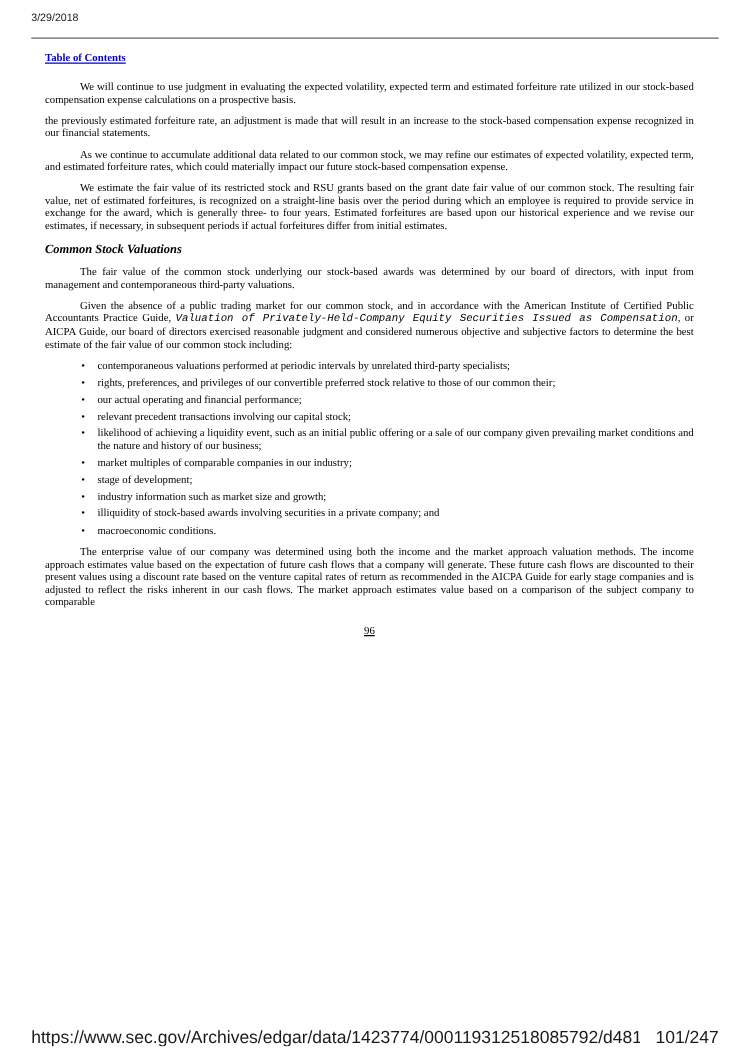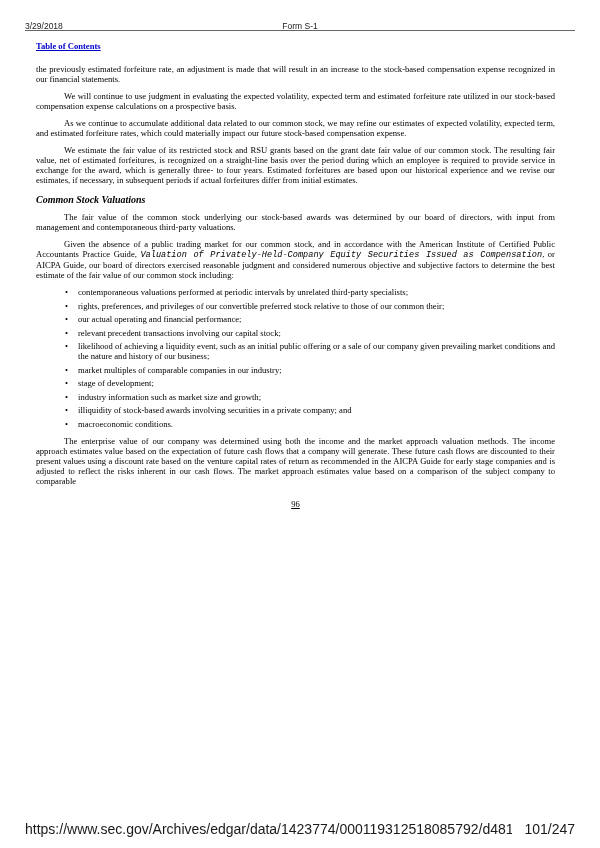--- a/index.html
+++ b/index.html
@@ -12,21 +12,20 @@
     position: relative;
     overflow: hidden;
   }
   .print-header {
     position: absolute;
     top: 9px; left: 25px; right: 25px;
     height: 12px;
     font-family: "Liberation Sans", sans-serif;
     font-size: 8.5px;
     color: #1a1a1a;
-    margin-top: 12px;
   }
   .print-date { position: absolute; left: 0; top: 0; }
   .print-title { position: absolute; left: 0; right: 0; top: 0; text-align: center; }
   .header-rule {
     position: absolute;
     top: 30px; left: 25px; right: 25px;
     border: none;
     border-top: 1px solid #666;
     margin: 0;
   }
@@ -74,32 +73,31 @@
     justify-content: space-between;
   }
   .footer-url { white-space: nowrap; overflow: hidden; }
   .footer-page { flex: none; padding-left: 12px; }
 </style>
 </head>
 <body>
 
 <div class="print-header">
   <span class="print-date">3/29/2018</span>
-  <span class="print-title">Form S-1</span>
 </div>
 
 <hr class="header-rule">
 
 <div class="content">
 
   <a class="toc-link">Table of Contents</a>
 
+  <p class="para indent">We will continue to use judgment in evaluating the expected volatility, expected term and estimated forfeiture rate utilized in our stock-based compensation expense calculations on a prospective basis.</p>
+
   <p class="para">the previously estimated forfeiture rate, an adjustment is made that will result in an increase to the stock-based compensation expense recognized in our financial statements.</p>
-
-  <p class="para indent">We will continue to use judgment in evaluating the expected volatility, expected term and estimated forfeiture rate utilized in our stock-based compensation expense calculations on a prospective basis.</p>
 
   <p class="para indent">As we continue to accumulate additional data related to our common stock, we may refine our estimates of expected volatility, expected term, and estimated forfeiture rates, which could materially impact our future stock-based compensation expense.</p>
 
   <p class="para indent">We estimate the fair value of its restricted stock and RSU grants based on the grant date fair value of our common stock. The resulting fair value, net of estimated forfeitures, is recognized on a straight-line basis over the period during which an employee is required to provide service in exchange for the award, which is generally three- to four years. Estimated forfeitures are based upon our historical experience and we revise our estimates, if necessary, in subsequent periods if actual forfeitures differ from initial estimates.</p>
 
   <h4 class="section-heading">Common Stock Valuations</h4>
 
   <p class="para indent">The fair value of the common stock underlying our stock-based awards was determined by our board of directors, with input from management and contemporaneous third-party valuations.</p>
 
   <p class="para indent"><span>Given the absence of a public trading market for our common stock, and in accordance with the American Institute of Certified Public Accountants Practice Guide, </span><span class="italic">Valuation of Privately-Held-Company Equity Securities Issued as Compensation</span><span>, or AICPA Guide, our board of directors exercised reasonable judgment and considered numerous objective and subjective factors to determine the best estimate of the fair value of our common stock including:</span></p>

